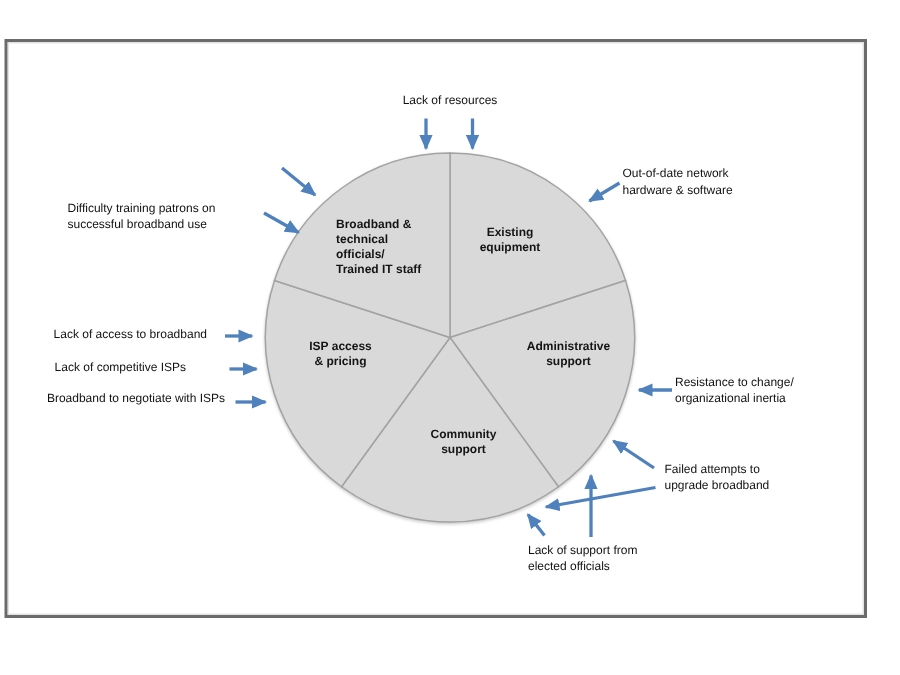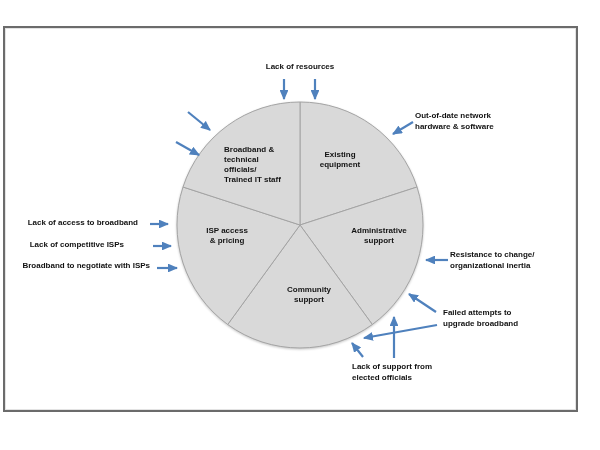--- a/index.html
+++ b/index.html
@@ -9,21 +9,21 @@
     font-family:"Liberation Sans","DejaVu Sans",sans-serif;
   }
   .frame{
     position:absolute;left:3px;top:26px;width:575px;height:386px;
     box-sizing:border-box;border:2px solid #6b6b6b;
     box-shadow:inset 0 0 0 1px #e3e3e3;
     background:#ffffff;
   }
   #diagram-svg{position:absolute;left:0;top:0;}
   .lbl{
-    position:absolute;font-size:8px;font-weight:bold;color:#111111;
+    position:absolute;font-size:8px;font-weight:normal;color:#111111;
     line-height:11px;white-space:nowrap;
   }
   .lbl.center{transform:translateX(-50%);text-align:center;}
   .lbl.right{text-align:center;margin-left:40px;}
   .slbl{
     position:absolute;font-size:8px;font-weight:bold;color:#141414;
     line-height:10px;white-space:nowrap;
   }
   .slbl.center{transform:translateX(-50%);text-align:center;}
 </style>
@@ -80,20 +80,22 @@
       <div>technical</div>
       <div>officials/</div>
       <div>Trained IT staff</div>
     </div>
     <div class="lbl center" style="top: 61px; left: 300px;">
       <div>Lack of resources</div>
     </div>
     <div class="lbl center" style="top: 100px; left: 122px;">
     </div>
     <div class="lbl left" style="top: 133px; left: 45px;">
+      <div>Difficulty training patrons on</div>
+      <div>successful broadband use</div>
     </div>
     <div class="lbl left" style="top: 110px; left: 415px;">
       <div>Out-of-date network</div>
       <div>hardware &amp; software</div>
     </div>
     <div class="lbl right" style="top: 217px; right: 462px;">
       <div>Lack of access to broadband</div>
     </div>
     <div class="lbl right" style="top: 239px; right: 476px;">
       <div>Lack of competitive ISPs</div>

